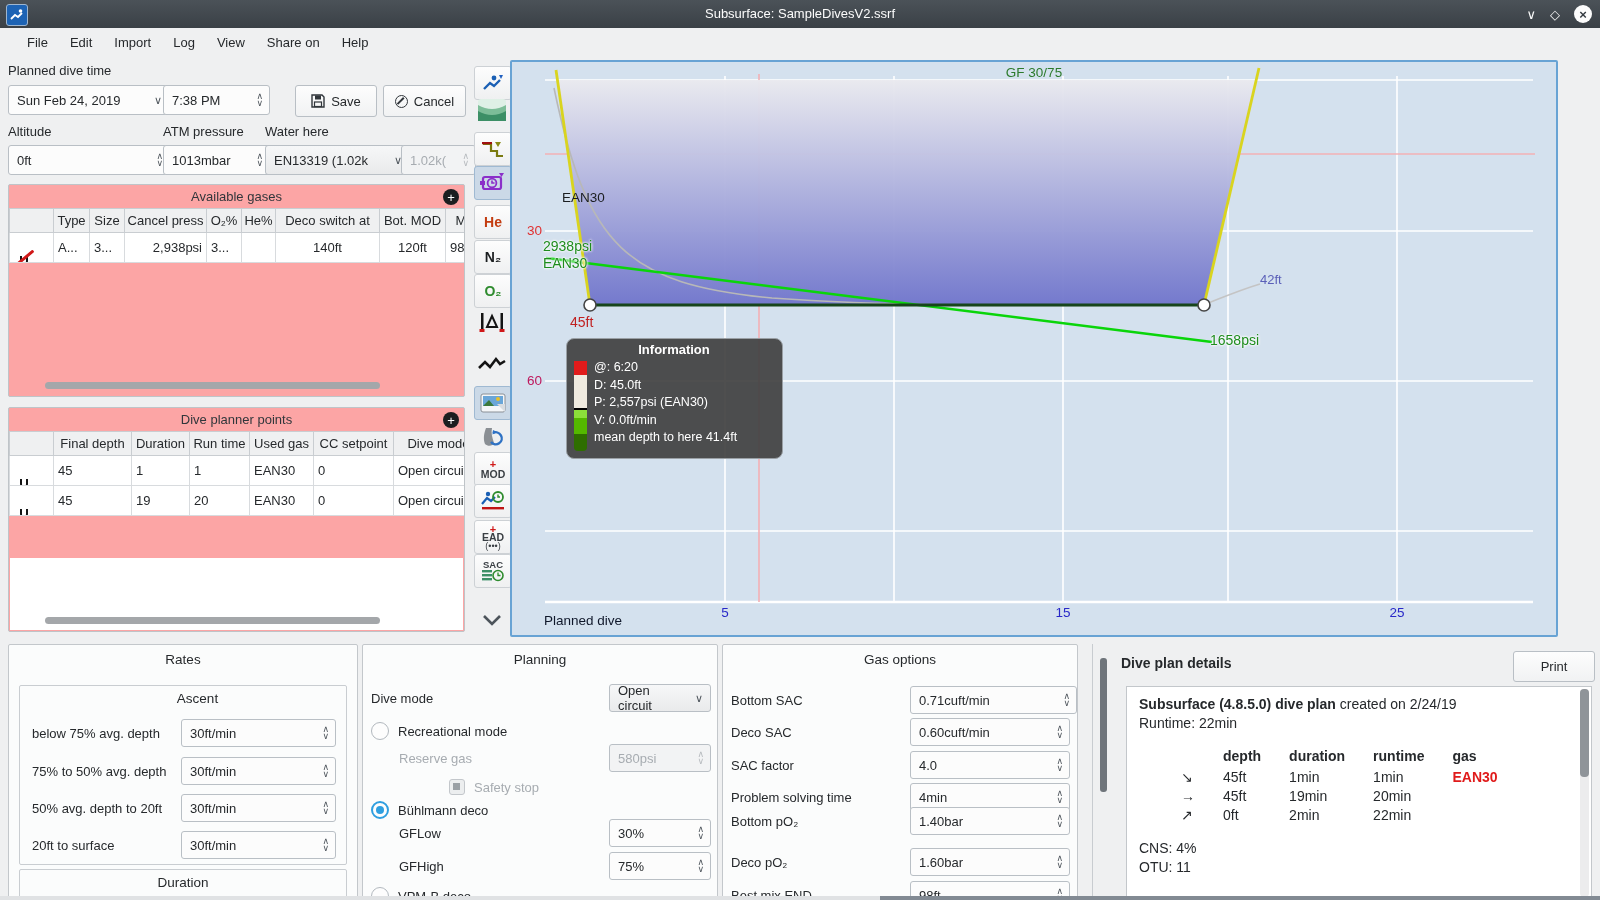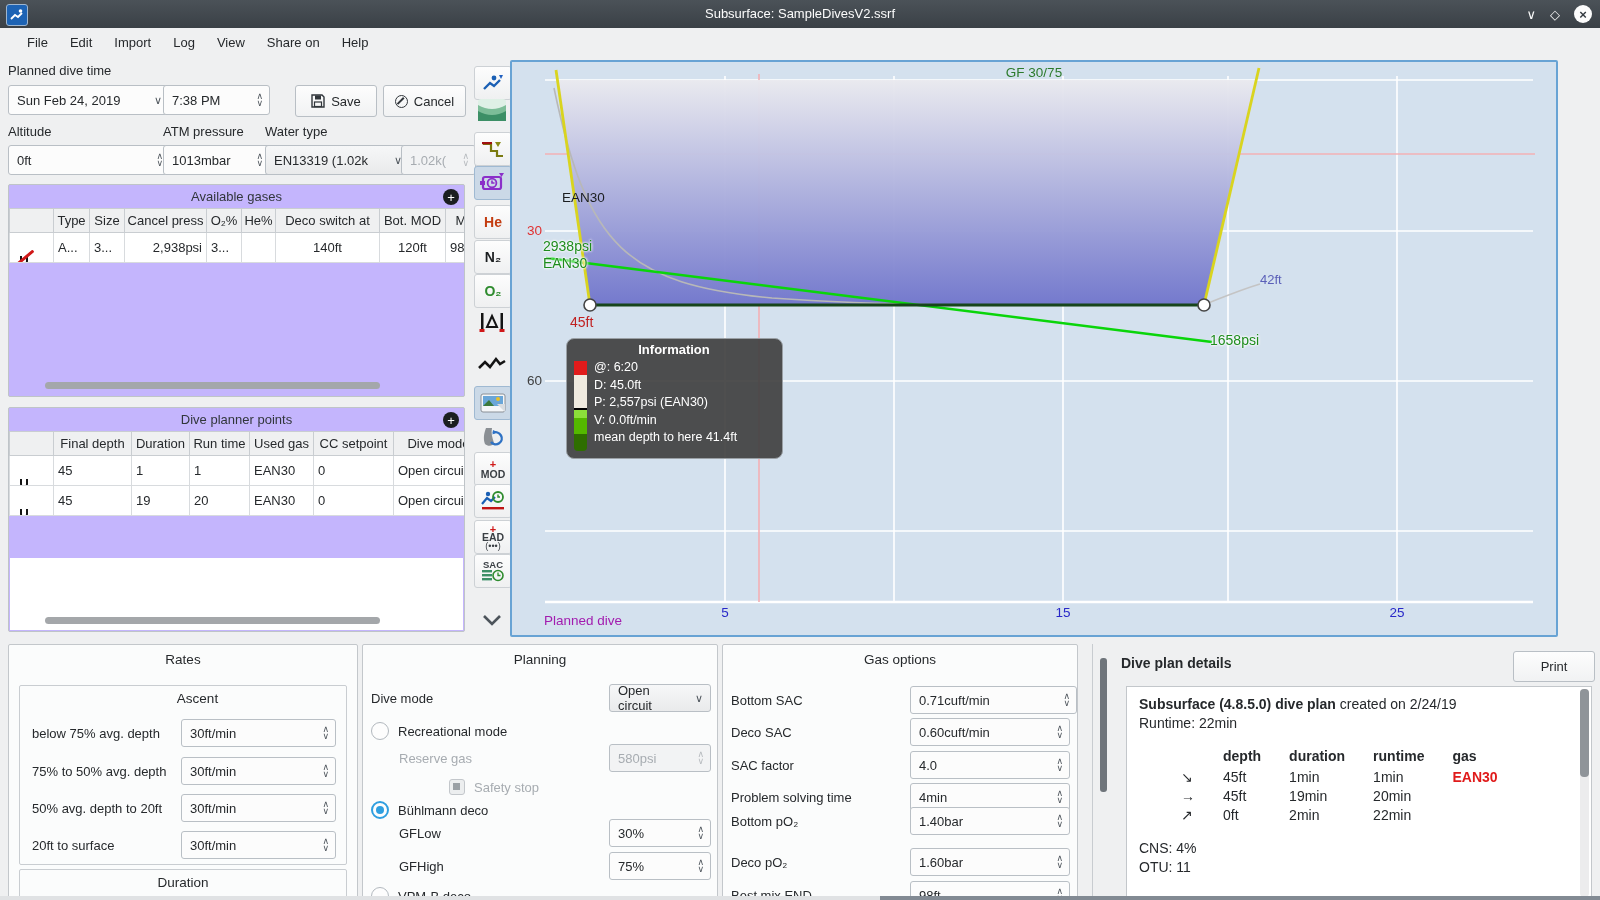--- a/index.html
+++ b/index.html
@@ -32,21 +32,21 @@
   .combo{background:linear-gradient(#f6f7f8,#e9eaeb);gap:12px;}
   .spinbtns{margin-left:auto;display:flex;flex-direction:column;align-items:center;color:#4d545b;
     font-size:9px;line-height:7px;padding:0 2px;}
   .spinbtns-dis{color:#b6babe;}
   .spinbtns:before{content:"∧";} .spinbtns:after{content:"∨";}
   .combo-arrow{margin-left:auto;color:#4d545b;font-size:11px;padding:0 3px;}
   .combo-arrow:before{content:"∨";}
   .grouptitle{text-align:center;font-size:13px;color:#31363b;}
 
   
-  .group{position:absolute;background:#c4b5fd;border:1px solid #bfc4c8;border-radius:2px;overflow:hidden;}
+  .group{position:absolute;background:#fca5a5;border:1px solid #bfc4c8;border-radius:2px;overflow:hidden;}
   .addbtn{position:absolute;right:5px;top:4px;width:16px;height:16px;border-radius:50%;background:#1b1e20;
     color:#fff;display:flex;align-items:center;justify-content:center;font-size:13px;line-height:1;}
   .addbtn:before{content:"+";}
   table.grid{border-collapse:collapse;table-layout:fixed;background:#fff;}
   table.grid th{background:#eff0f1;border:1px solid #c9cdd1;font-weight:normal;font-size:13px;
     padding:4px 2px;overflow:hidden;white-space:nowrap;}
   table.grid td{border:1px solid #d8dbde;font-size:13px;padding:3px 4px;overflow:hidden;white-space:nowrap;background:#fff;}
   .trash{width:20px;height:20px;border-radius:50%;background:#141414;position:relative;margin:0 auto;}
   .trash:before{content:"";position:absolute;left:6px;top:8px;width:8px;height:7px;background:#fff;
     box-shadow:inset 2px 0 0 #141414,inset -2px 0 0 #141414;border-radius:0 0 2px 2px;}
@@ -151,21 +151,21 @@
 </div>
 <div class="btn abs" style="left:383px;top:85px;width:81px;height:30px;">
   <span style="width:13px;height:13px;border:1.6px solid #31363b;border-radius:50%;position:relative;display:inline-block;box-sizing:border-box;">
       <i style="position:absolute;left:0.5px;top:4px;width:9px;height:1.6px;background:#31363b;transform:rotate(-45deg);"></i>
     </span>
   <span>Cancel</span>
 </div>
 
 <div class="abs" style="left:8px;top:124px;">Altitude</div>
 <div class="abs" style="left:163px;top:124px;">ATM pressure</div>
-<div class="abs" style="left:265px;top:124px;">Water type</div>
+<div class="abs" style="left:265px;top:124px;">Water here</div>
 
 <div class="field abs" style="left:8px;top:145px;width:148px;height:28px;">
   <span>0ft</span>
   <span class="spinbtns"></span>
 </div>
 <div class="field abs" style="left:163px;top:145px;width:93px;height:28px;">
   <span>1013mbar</span>
   <span class="spinbtns"></span>
 </div>
 <div class="field combo abs" style="left:265px;top:145px;width:131px;height:28px;">
@@ -411,31 +411,31 @@
 
     <line x1="44" y1="8" x2="78" y2="243" stroke="#d9d41f" stroke-width="2.8"></line>
     <line x1="692" y1="243" x2="747" y2="6" stroke="#d9d41f" stroke-width="2.8"></line>
     <line x1="78" y1="243" x2="692" y2="243" stroke="#17451b" stroke-width="3"></line>
     <circle cx="78" cy="243" r="6" fill="#ffffff" stroke="#444" stroke-width="1.6"></circle>
     <circle cx="692" cy="243" r="6" fill="#ffffff" stroke="#444" stroke-width="1.6"></circle>
   </svg>
 
   <div class="clabel" style="left:0;right:0;top:3px;text-align:center;color:#2c7a2c;font-size:13.5px;">GF 30/75</div>
   <div class="clabel" style="left:6px;top:161px;width:24px;text-align:right;color:#e03131;font-size:13.5px;">30</div>
-  <div class="clabel" style="left:6px;top:311px;width:24px;text-align:right;color:#404040;font-size:13.5px;">60</div>
+  <div class="clabel" style="left:6px;top:311px;width:24px;text-align:right;color:#be185d;font-size:13.5px;">60</div>
   <div class="clabel" style="left:206px;top:543px;width:14px;text-align:center;color:#2828c8;font-size:13.5px;">5</div>
   <div class="clabel" style="left:540px;top:543px;width:22px;text-align:center;color:#2828c8;font-size:13.5px;">15</div>
   <div class="clabel" style="left:874px;top:543px;width:22px;text-align:center;color:#2828c8;font-size:13.5px;">25</div>
   <div class="clabel" style="left:50px;top:128px;color:#1b1e20;font-size:13.5px;">EAN30</div>
   <div class="clabel halo" style="left:31px;top:176px;color:#1e8c1e;font-size:14px;">2938psi</div>
   <div class="clabel halo" style="left:31px;top:193px;color:#1e8c1e;font-size:14px;">EAN30</div>
   <div class="clabel" style="left:58px;top:252px;color:#c02020;font-size:14px;">45ft</div>
   <div class="clabel halo" style="left:698px;top:270px;color:#1e8c1e;font-size:14px;">1658psi</div>
   <div class="clabel" style="left:748px;top:210px;color:#5a5fb8;font-size:13px;">42ft</div>
-  <div class="clabel" style="left:32px;top:551px;color:#a21caf;font-size:13.5px;text-align:center;">Planned dive</div>
+  <div class="clabel" style="left:32px;top:551px;color:#0f172a;font-size:13.5px;text-align:center;">Planned dive</div>
 
   <div class="tooltip">
     <div class="tt-title">Information</div>
     <div class="tt-body">
       <div class="tt-bar">
         <span style="height:14px;background:#e01b1b;"></span>
         <span style="height:33px;background:#efeadf;"></span>
         <span style="height:2px;background:#000;"></span>
         <span style="height:8px;background:#8ce03a;"></span>
         <span style="height:16px;background:#54b800;"></span>

